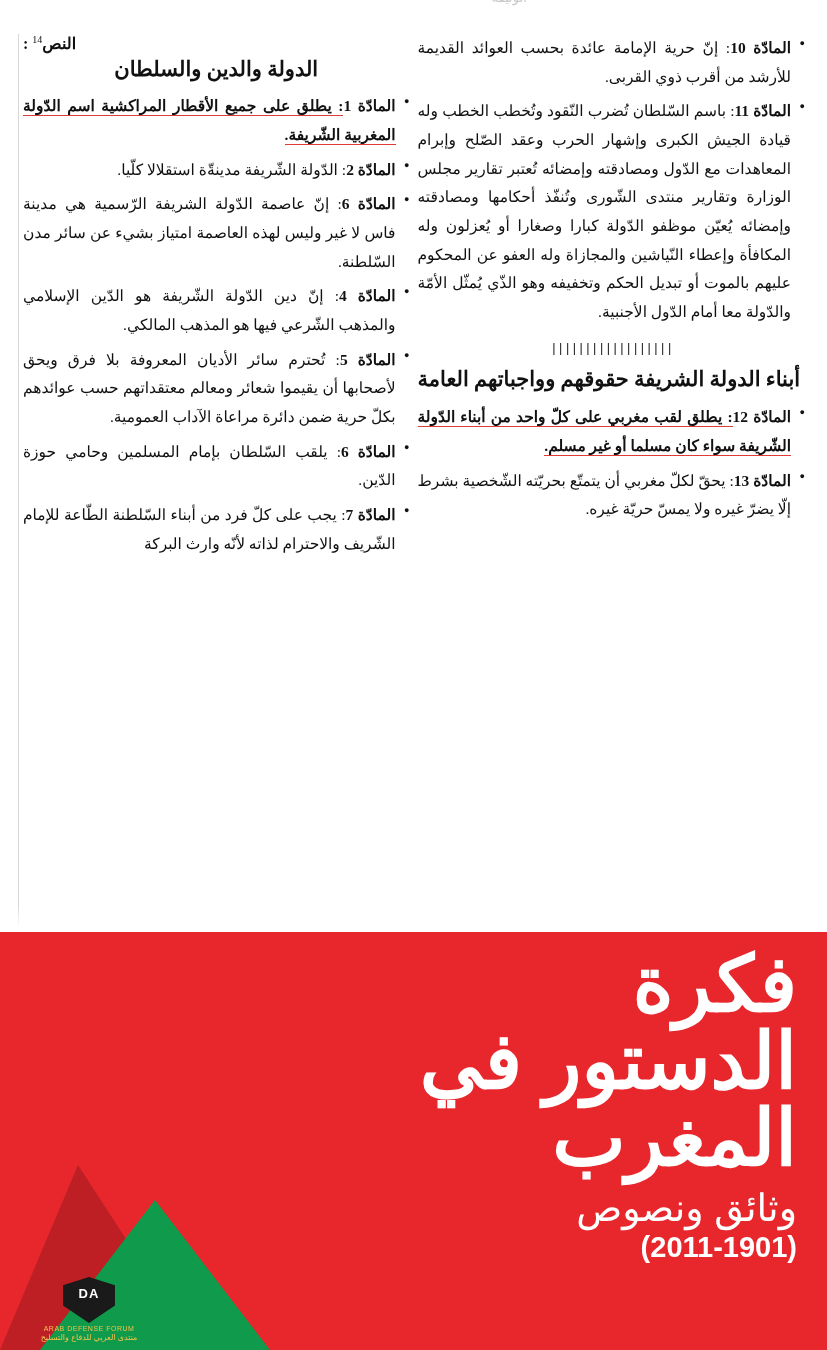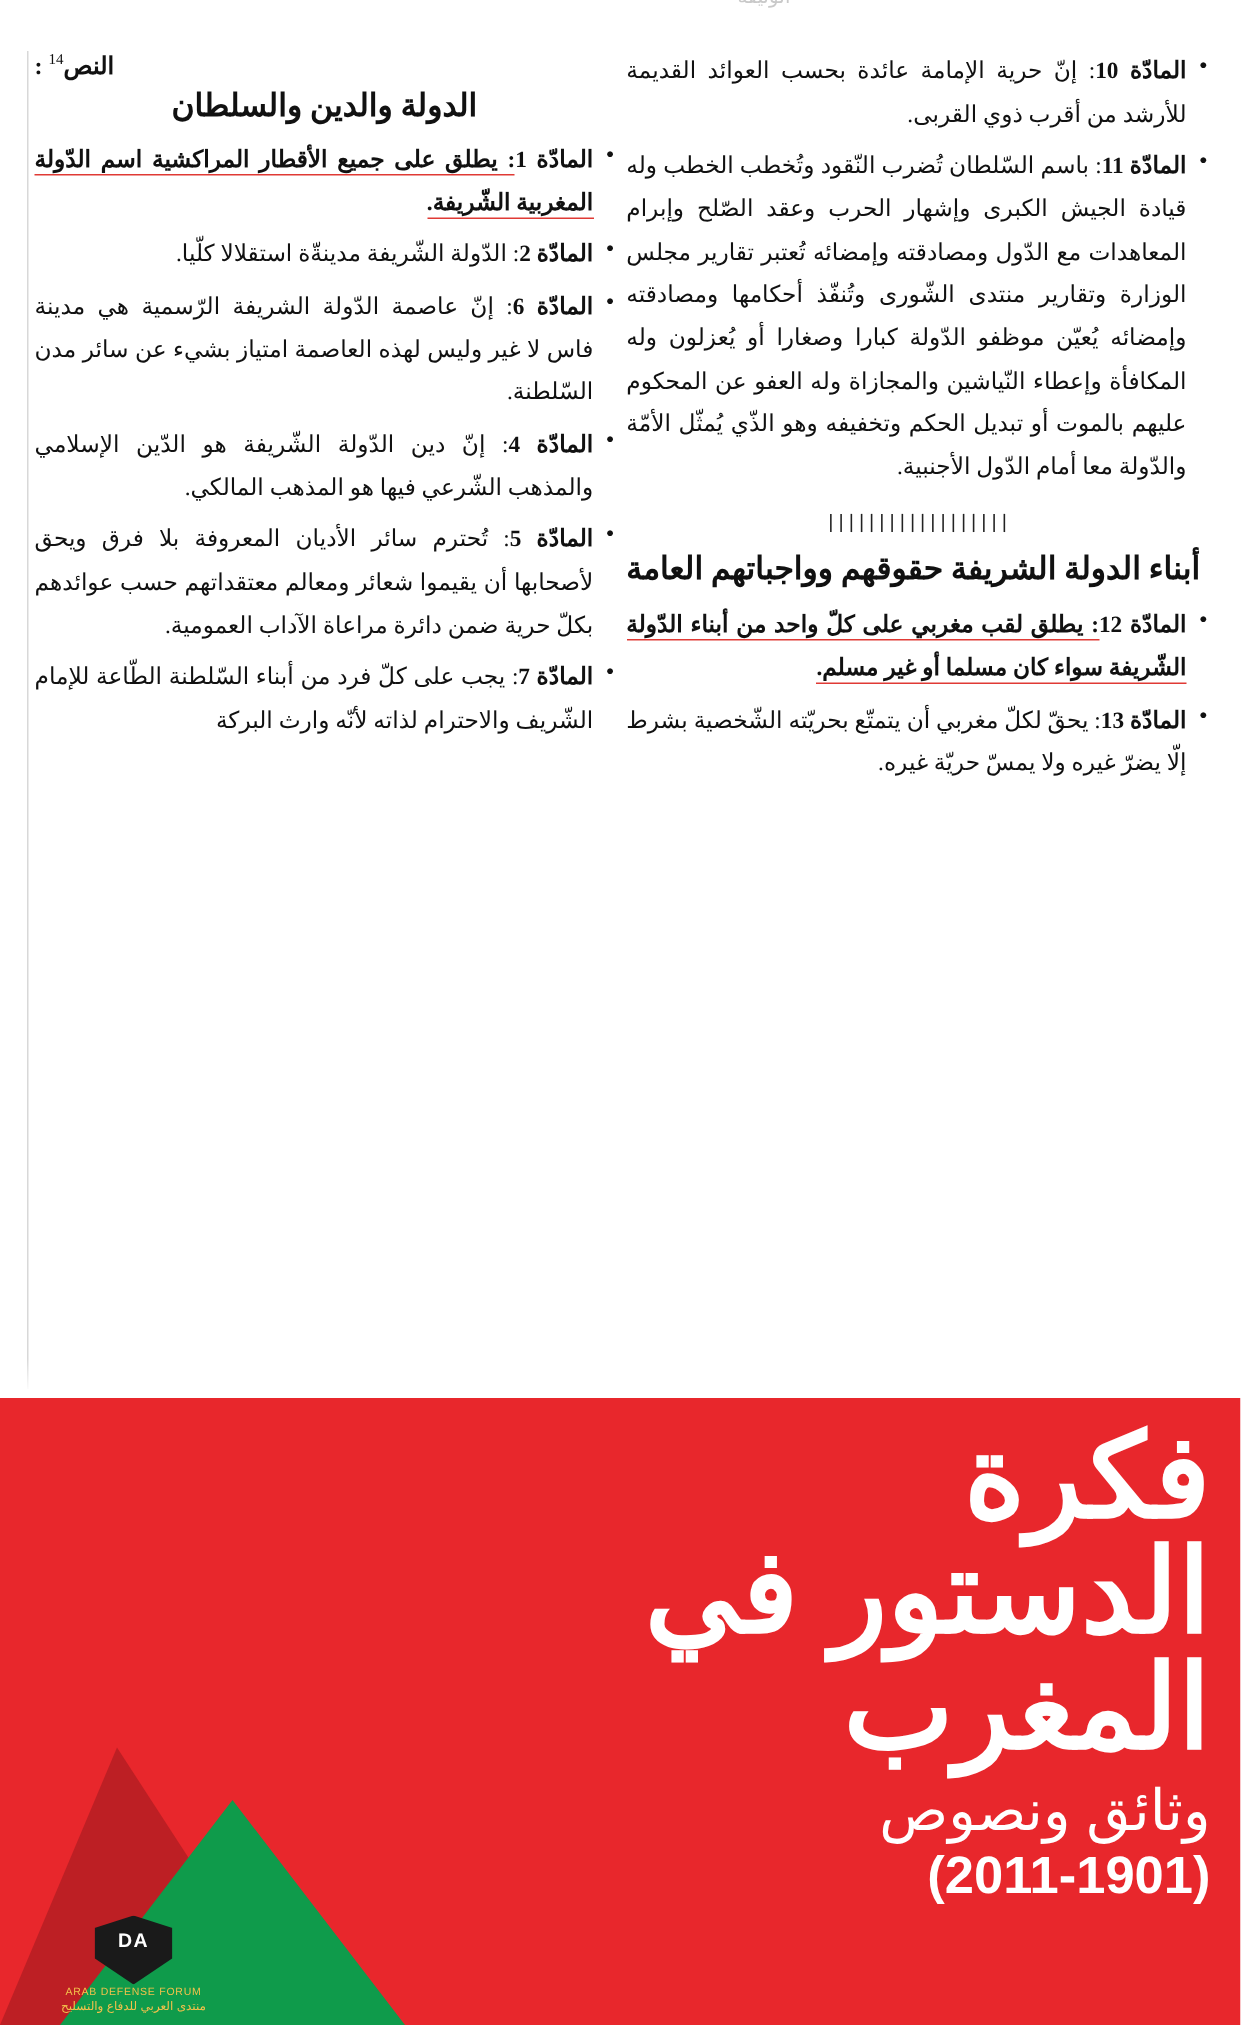--- a/index.html
+++ b/index.html
@@ -159,21 +159,21 @@
     left: 0;
     bottom: 0;
     width: 0; height: 0;
     border-left: 78px solid transparent;
     border-right: 120px solid transparent;
     border-bottom: 185px solid #bb1f24;
     opacity: .95;
   }
   .cover-text {
     position: absolute;
-    right: 20px;
+    right: 30px;
     top: 14px;
     left: 150px;
     text-align: right;
     color: #ffffff;
     direction: rtl;
   }
   .cover-main {
     font-family: "Liberation Sans", sans-serif;
     font-weight: bold;
     font-size: 78px;
@@ -184,21 +184,21 @@
   .cover-sub {
     font-family: "Liberation Sans", sans-serif;
     font-weight: normal;
     font-size: 38px;
     margin: 10px 0 0 0;
     line-height: 1.1;
   }
   .cover-years {
     font-family: "Liberation Sans", sans-serif;
     font-weight: bold;
-    font-size: 35px;
+    font-size: 29px;
     margin: 2px 0 0 0;
     direction: ltr;
     text-align: right;
   }
 
   
   .wm {
     position: absolute;
     left: 14px;
     bottom: 8px;
@@ -291,20 +291,23 @@
       </p>
 
       <p class="art">
         <span class="lbl">المادّة 4</span><span>: إنّ دين الدّولة الشّريفة هو الدّين الإسلامي والمذهب الشّرعي فيها هو المذهب المالكي.</span>
       </p>
 
       <p class="art">
         <span class="lbl">المادّة 5</span><span>: تُحترم سائر الأديان المعروفة بلا فرق ويحق لأصحابها أن يقيموا شعائر ومعالم معتقداتهم حسب عوائدهم بكلّ حرية ضمن دائرة مراعاة الآداب العمومية.</span>
       </p>
 
+      <p class="art">
+        <span class="lbl">المادّة 6</span><span>: يلقب السّلطان بإمام المسلمين وحامي حوزة الدّين.</span>
+      </p>
 
       <p class="art">
         <span class="lbl">المادّة 7</span><span>: يجب على كلّ فرد من أبناء السّلطنة الطّاعة للإمام الشّريف والاحترام لذاته لأنّه وارث البركة</span>
       </p>
     </div>
   </div>
   <div class="cut-fade"></div>
 </div>
 
 <div class="cover">

